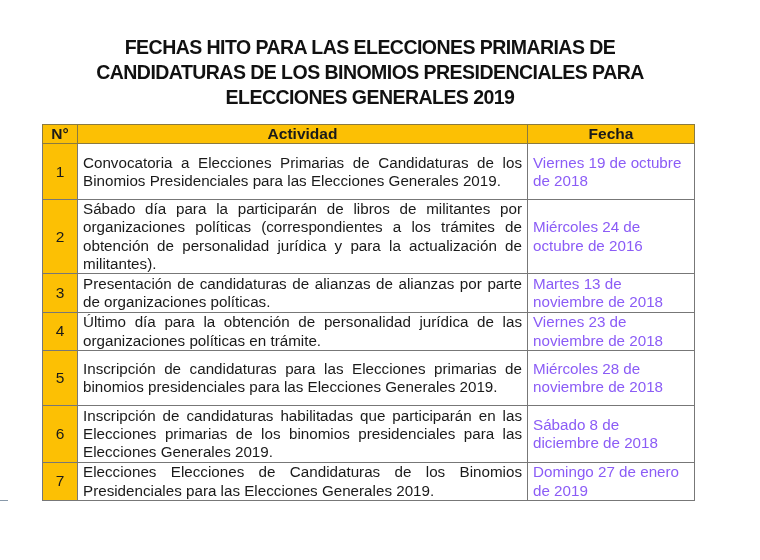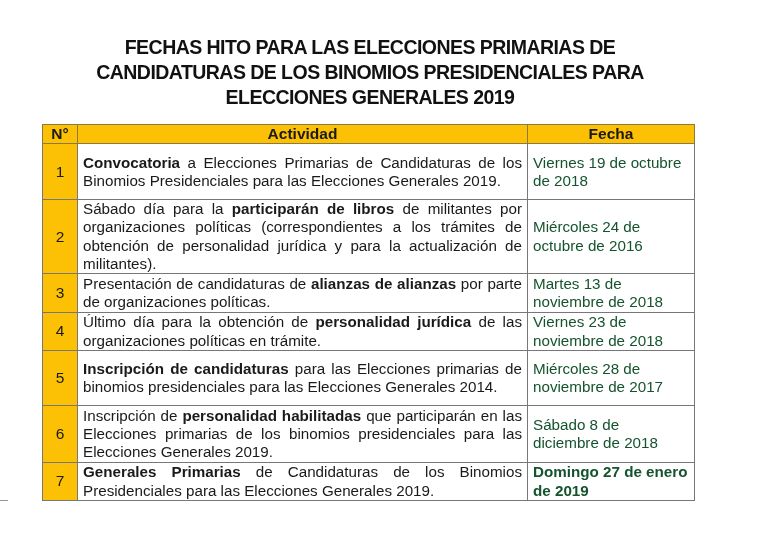--- a/index.html
+++ b/index.html
@@ -67,24 +67,24 @@
     }
     td.act {
       text-align: justify;
       text-align-last: left;
       padding-left: 8px;
       padding-right: 8px;
       color: #1a1a1a;
     }
     td.date {
       padding-left: 8px;
-      color: #14532d;
+      color: #8b5cf6;
     }
-    td.date.bold { font-weight: bold; }
-    .b { font-weight: bold; }
+    td.date.bold { font-weight: normal; }
+    .b { font-weight: normal; }
     tr.r1 td { height: 55px; }
     tr.r2 td { height: 72px; }
     tr.r3 td { height: 38px; }
     tr.r4 td { height: 37px; }
     tr.r5 td { height: 54px; }
     tr.r6 td { height: 56px; }
     tr.r7 td { height: 37px; }
     .margin-mark {
       position: absolute;
       left: 0;
@@ -132,29 +132,29 @@
       <td class="act"><span>Presentación de candidaturas de </span><span class="b">alianzas de alianzas</span><span> por parte de organizaciones políticas.</span></td>
       <td class="date">Martes 13 de noviembre de 2018</td>
     </tr>
     <tr class="r4">
       <td class="num">4</td>
       <td class="act"><span>Último día para la obtención de </span><span class="b">personalidad jurídica</span><span> de las organizaciones políticas en trámite.</span></td>
       <td class="date">Viernes 23 de noviembre de 2018</td>
     </tr>
     <tr class="r5">
       <td class="num">5</td>
-      <td class="act"><span></span><span class="b">Inscripción de candidaturas</span><span> para las Elecciones primarias de binomios presidenciales para las Elecciones Generales 2014.</span></td>
-      <td class="date">Miércoles 28 de noviembre de 2017</td>
+      <td class="act"><span></span><span class="b">Inscripción de candidaturas</span><span> para las Elecciones primarias de binomios presidenciales para las Elecciones Generales 2019.</span></td>
+      <td class="date">Miércoles 28 de noviembre de 2018</td>
     </tr>
     <tr class="r6">
       <td class="num">6</td>
-      <td class="act"><span>Inscripción de </span><span class="b">personalidad habilitadas</span><span> que participarán en las Elecciones primarias de los binomios presidenciales para las Elecciones Generales 2019.</span></td>
+      <td class="act"><span>Inscripción de </span><span class="b">candidaturas habilitadas</span><span> que participarán en las Elecciones primarias de los binomios presidenciales para las Elecciones Generales 2019.</span></td>
       <td class="date">Sábado 8 de diciembre de 2018</td>
     </tr>
     <tr class="r7">
       <td class="num">7</td>
-      <td class="act"><span></span><span class="b">Generales Primarias</span><span> de Candidaturas de los Binomios Presidenciales para las Elecciones Generales 2019.</span></td>
+      <td class="act"><span></span><span class="b">Elecciones Elecciones</span><span> de Candidaturas de los Binomios Presidenciales para las Elecciones Generales 2019.</span></td>
       <td class="date bold">Domingo 27 de enero de 2019</td>
     </tr>
   </tbody>
 </table>
 
 <div class="margin-mark"></div>
 
 </body></html>

